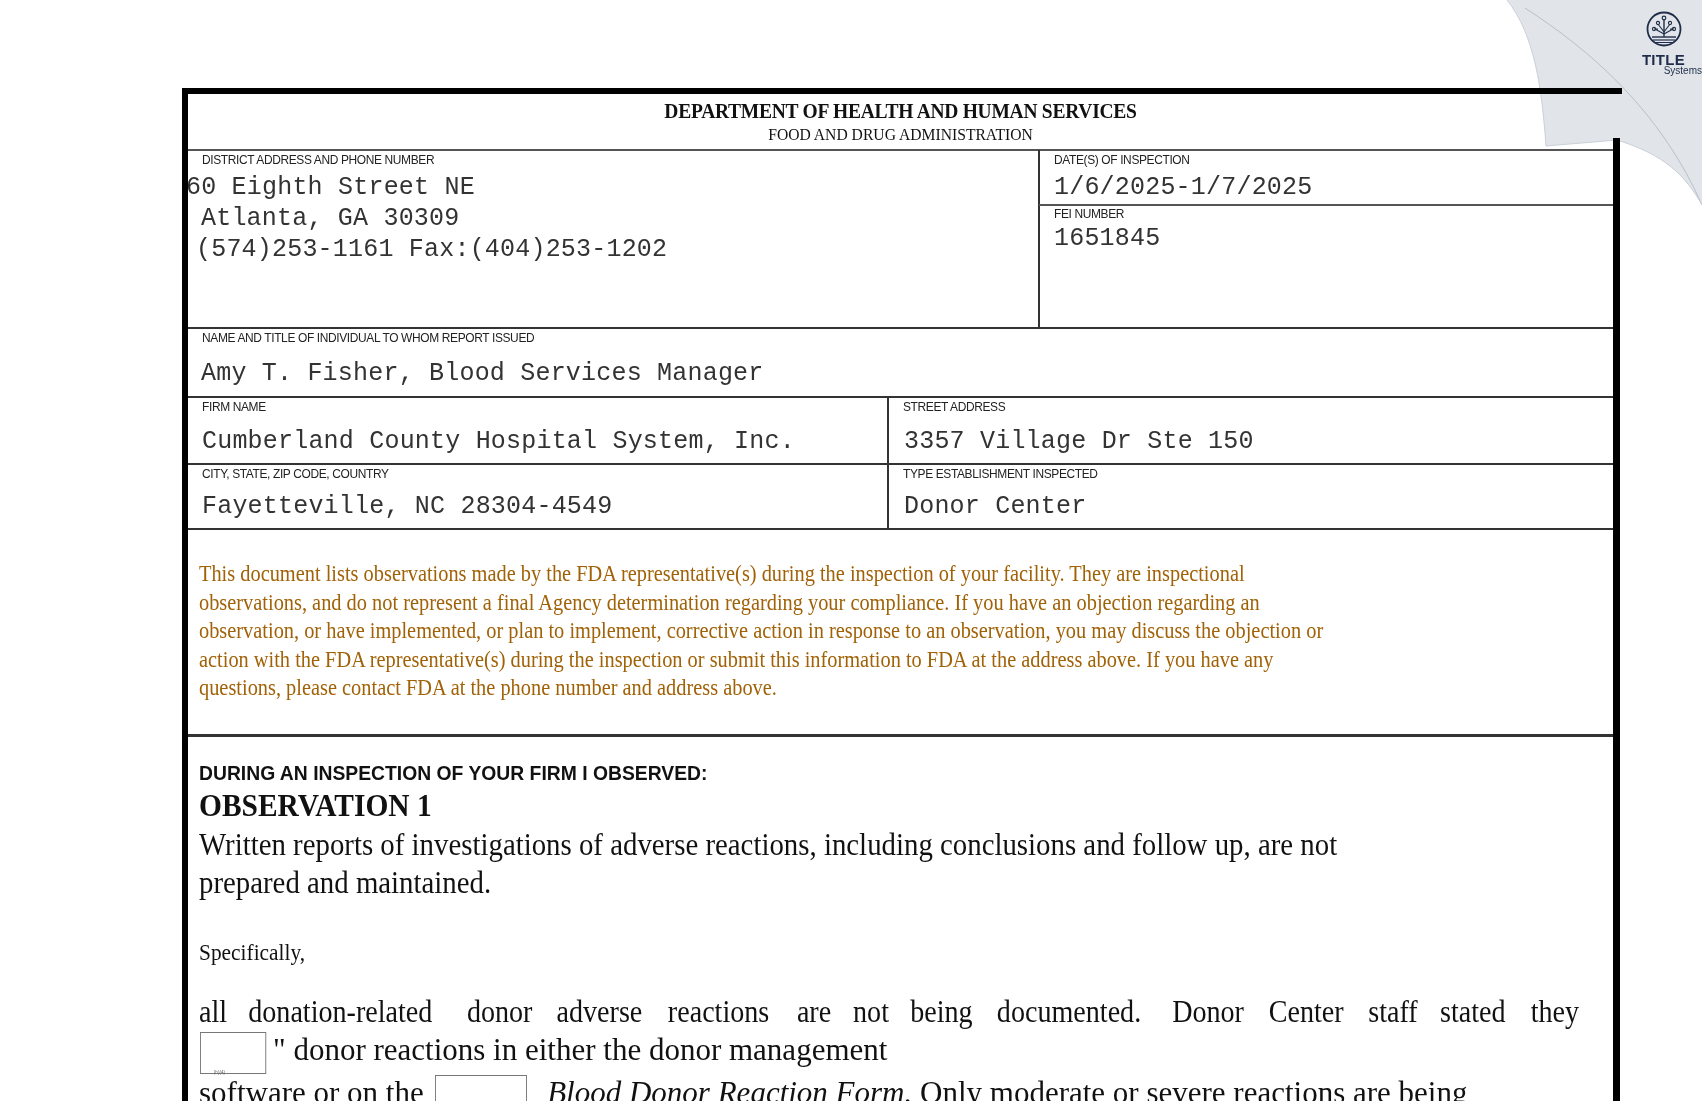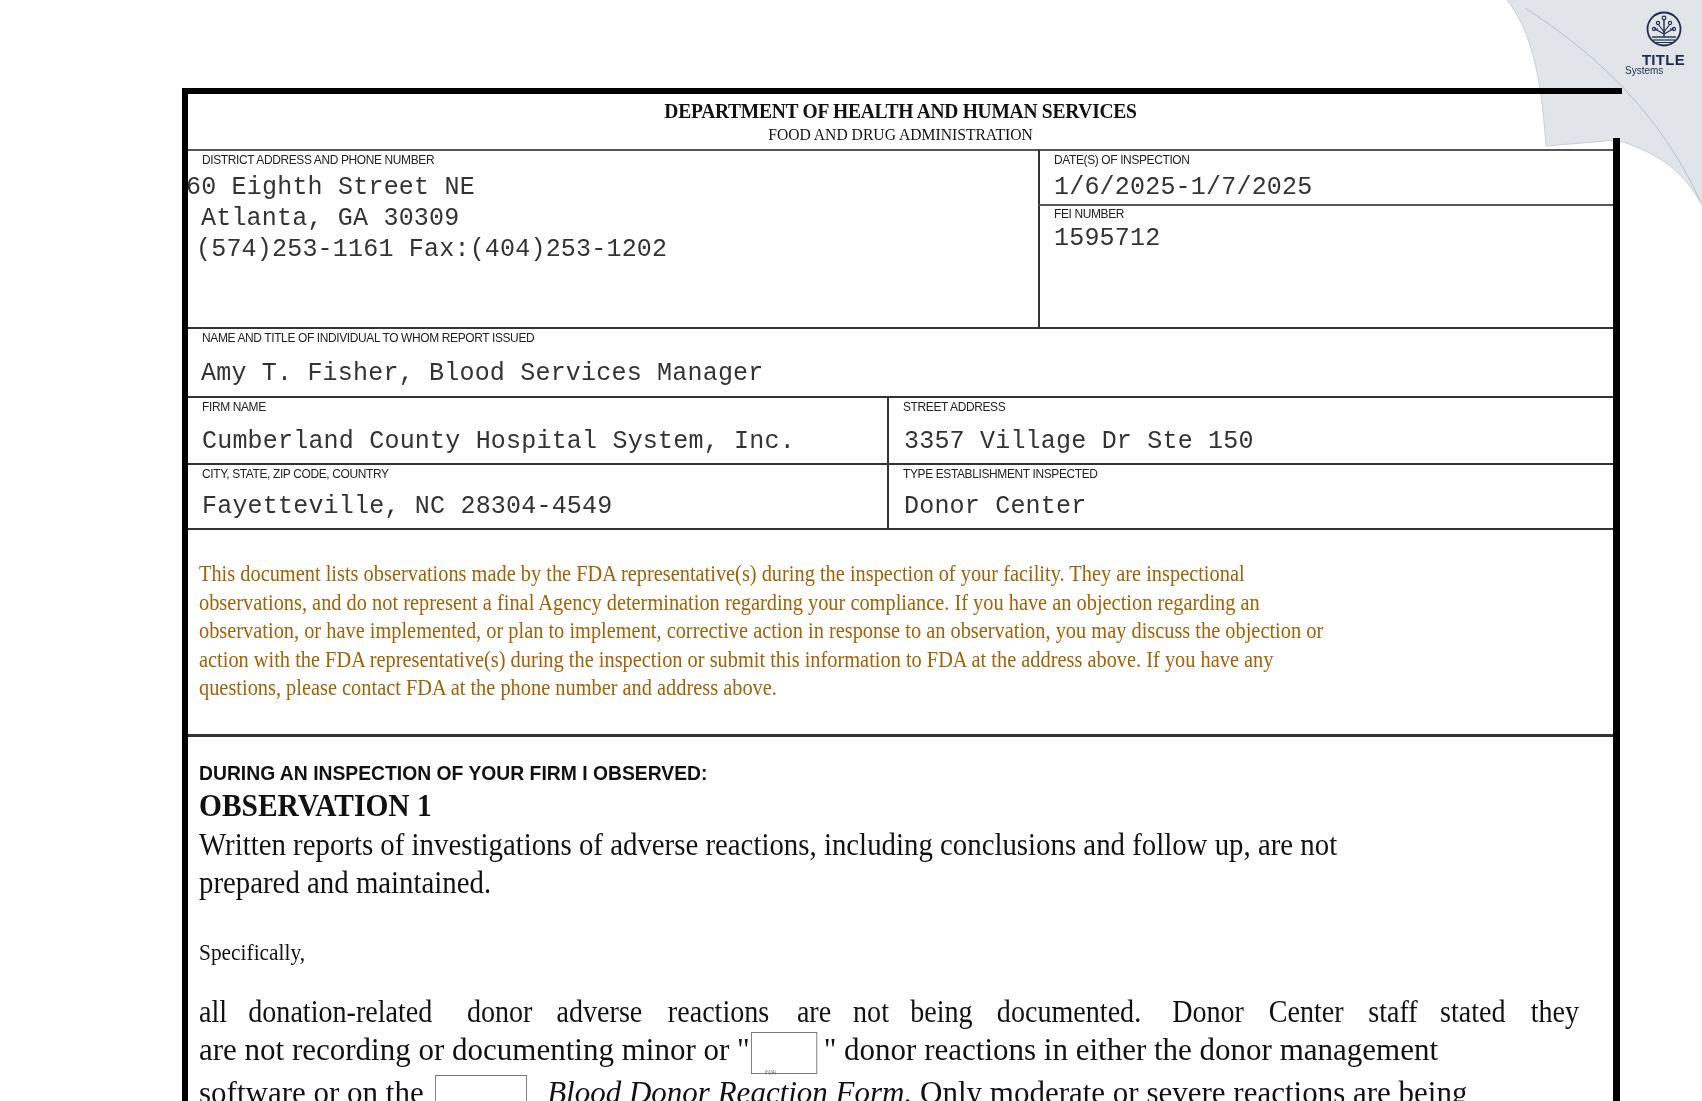--- a/index.html
+++ b/index.html
@@ -32,21 +32,21 @@
   .detail { left:199px; top:993px; width:1405px; font-family:"Liberation Serif", serif; font-size:31px; line-height:38px; color:#111; }
   .detail .ln { display:flex; justify-content:space-between; white-space:nowrap; }
   .detail .ln span { display:inline-block; transform:scaleX(0.92); transform-origin:left; }
   .redact { display:inline-block; border:1.5px solid #777; background:#fff; vertical-align:middle; position:relative; }
   .redact small { position:absolute; left:14px; top:20px; font-family:"Liberation Sans", sans-serif; font-size:5px; color:#666; }
 
   
   .curl { left:1480px; top:0; width:222px; height:220px; }
   .logo { left:1625px; top:8px; width:77px; height:70px; text-align:center; }
   .logo-name { left:1625px; top:51px; width:77px; text-align:center; font-family:"Liberation Sans", sans-serif; font-weight:bold; font-size:15px; color:#1f2d4a; letter-spacing:0.3px; }
-  .logo-sub { left:1625px; top:65px; width:77px; text-align:left; font-family:"Liberation Sans", sans-serif; font-size:10px; color:#1f2d4a; }
+  .logo-sub { left:1625px; top:65px; width:77px; text-align:right; font-family:"Liberation Sans", sans-serif; font-size:10px; color:#1f2d4a; }
 </style>
 </head>
 <body>
 
 <svg class="abs curl" viewBox="0 0 222 220" width="222" height="220">
   <path d="M27,0 L222,0 L222,205 C205,175 185,155 137,140 L66,146 C62,90 55,35 27,0 Z" fill="#e1e5ea"></path>
   <path d="M45,8 C110,50 180,110 222,205" stroke="#b8c0ca" stroke-width="1" fill="none"></path>
   <path d="M27,0 C55,35 62,90 66,146 L137,140 C185,155 205,175 222,205" stroke="#c9d0d8" stroke-width="1" fill="none"></path>
 </svg>
 
@@ -79,21 +79,21 @@
 <div class="abs vline" style="left:1038px;top:150px;height:178px;"></div>
 <div class="abs lbl" style="left:202px;top:152px;">DISTRICT ADDRESS AND PHONE NUMBER</div>
 <div class="abs val" style="left:186px;top:173px;">60 Eighth Street NE</div>
 <div class="abs val" style="left:201px;top:204px;">Atlanta, GA 30309</div>
 <div class="abs val" style="left:196px;top:235px;">(574)253-1161 Fax:(404)253-1202</div>
 
 <div class="abs lbl" style="left:1054px;top:152px;">DATE(S) OF INSPECTION</div>
 <div class="abs val" style="left:1054px;top:173px;">1/6/2025-1/7/2025</div>
 <div class="abs hline" style="left:1039px;top:204px;width:574px;"></div>
 <div class="abs lbl" style="left:1054px;top:206px;">FEI NUMBER</div>
-<div class="abs val" style="left:1054px;top:224px;">1595712</div>
+<div class="abs val" style="left:1054px;top:224px;">1651845</div>
 
 <div class="abs hline dark" style="left:188px;top:327px;width:1425px;"></div>
 
 <div class="abs lbl" style="left:202px;top:330px;">NAME AND TITLE OF INDIVIDUAL TO WHOM REPORT ISSUED</div>
 <div class="abs val" style="left:201px;top:359px;text-align:right;">Amy T. Fisher, Blood Services Manager</div>
 <div class="abs hline dark" style="left:188px;top:396px;width:1425px;"></div>
 
 <div class="abs vline" style="left:887px;top:397px;height:133px;"></div>
 <div class="abs lbl" style="left:202px;top:399px;">FIRM NAME</div>
 <div class="abs val" style="left:202px;top:427px;">Cumberland County Hospital System, Inc.</div>
@@ -135,21 +135,21 @@
     <span>not</span>
     <span>being</span>
     <span>documented.</span>
     <span>Donor</span>
     <span>Center</span>
     <span>staff</span>
     <span>stated</span>
     <span>they</span>
   </div>
   <div class="ln" style="display:block;">
-    <span style="transform:none;">are not recording or documenting minor or "</span><span class="redact" style="width:70px;height:40px;margin:0 1px;"><small>(b)(4)</small></span><span style="transform:none;">" donor reactions in either the donor management</span>
+    <span class="redact" style="width:70px;height:40px;margin:0 1px;"><small>(b)(4)</small></span><span style="transform:none;">" donor reactions in either the donor management</span>
   </div>
   <div class="ln" style="display:block;">
     <span style="transform:none;">software or on the</span>
     <span class="redact" style="width:98px;height:40px;margin:0 4px;"><small>(b)(4)</small></span>
     <span style="font-style:italic;transform:none;">Blood Donor Reaction Form.</span>
     <span style="transform:none;">Only moderate or severe reactions are being</span>
   </div>
 </div>
 
 </body></html>

